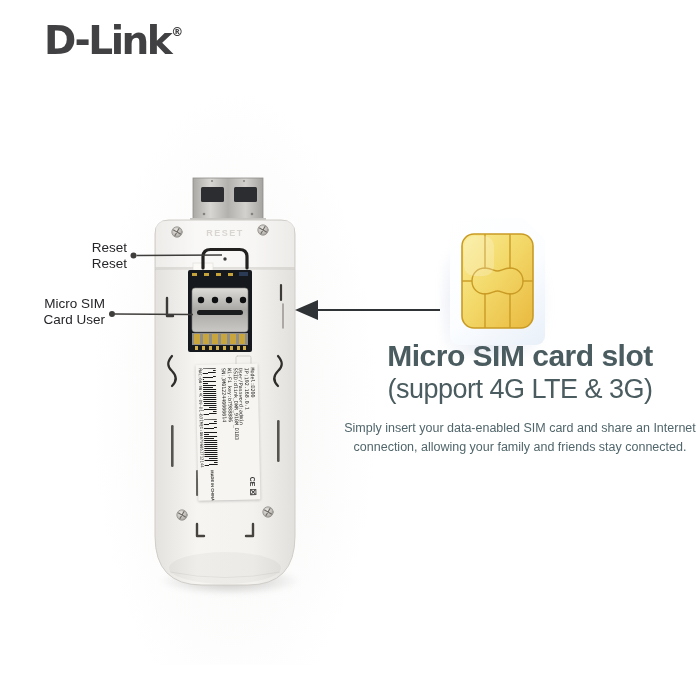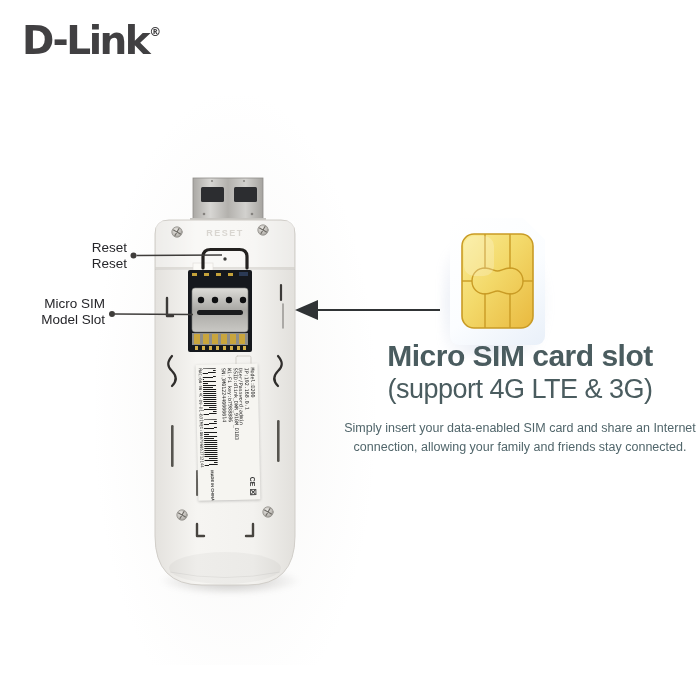--- a/index.html
+++ b/index.html
@@ -5,21 +5,21 @@
   * { margin:0; padding:0; box-sizing:border-box; }
   html,body { width:700px; height:700px; }
   body {
     position:relative; width:700px; height:700px; overflow:hidden;
     background:#ffffff; font-family:"Liberation Sans", sans-serif;
   }
   .abs { position:absolute; }
 
   
   .logo {
-    left:22px; top:18px; color:#414042; font-weight:bold;
+    left:44px; top:18px; color:#414042; font-weight:bold;
     font-size:39px; letter-spacing:-2.5px; font-family:"DejaVu Sans", sans-serif;
   }
   .logo sup { font-size:12px; letter-spacing:0; vertical-align:18px; margin-left:1px; }
 
   
   .backdrop {
     left:95px; top:95px; width:280px; height:570px;
     background:radial-gradient(ellipse at 50% 55%, rgba(226,224,220,0.28), rgba(226,224,220,0) 72%);
   }
   .device-shadow {
@@ -237,21 +237,21 @@
     </div>
   </div>
 </div>
 
 <div class="abs callout callout-reset">
   <div>Reset</div>
   <div>Reset</div>
 </div>
 <div class="abs callout callout-sim">
   <div>Micro SIM</div>
-  <div>Model Slot</div>
+  <div>Card User</div>
 </div>
 
 <div class="abs sim-glow"></div>
 <div class="abs sim-card">
   <svg width="95" height="127" viewBox="0 0 95 127">
     <defs>
       <linearGradient id="chipGrad" x1="0" y1="0" x2="1" y2="1">
         <stop offset="0" stop-color="#faec95"></stop>
           <stop offset="0.45" stop-color="#f3d96a"></stop>
         <stop offset="1" stop-color="#e9b93f"></stop>

